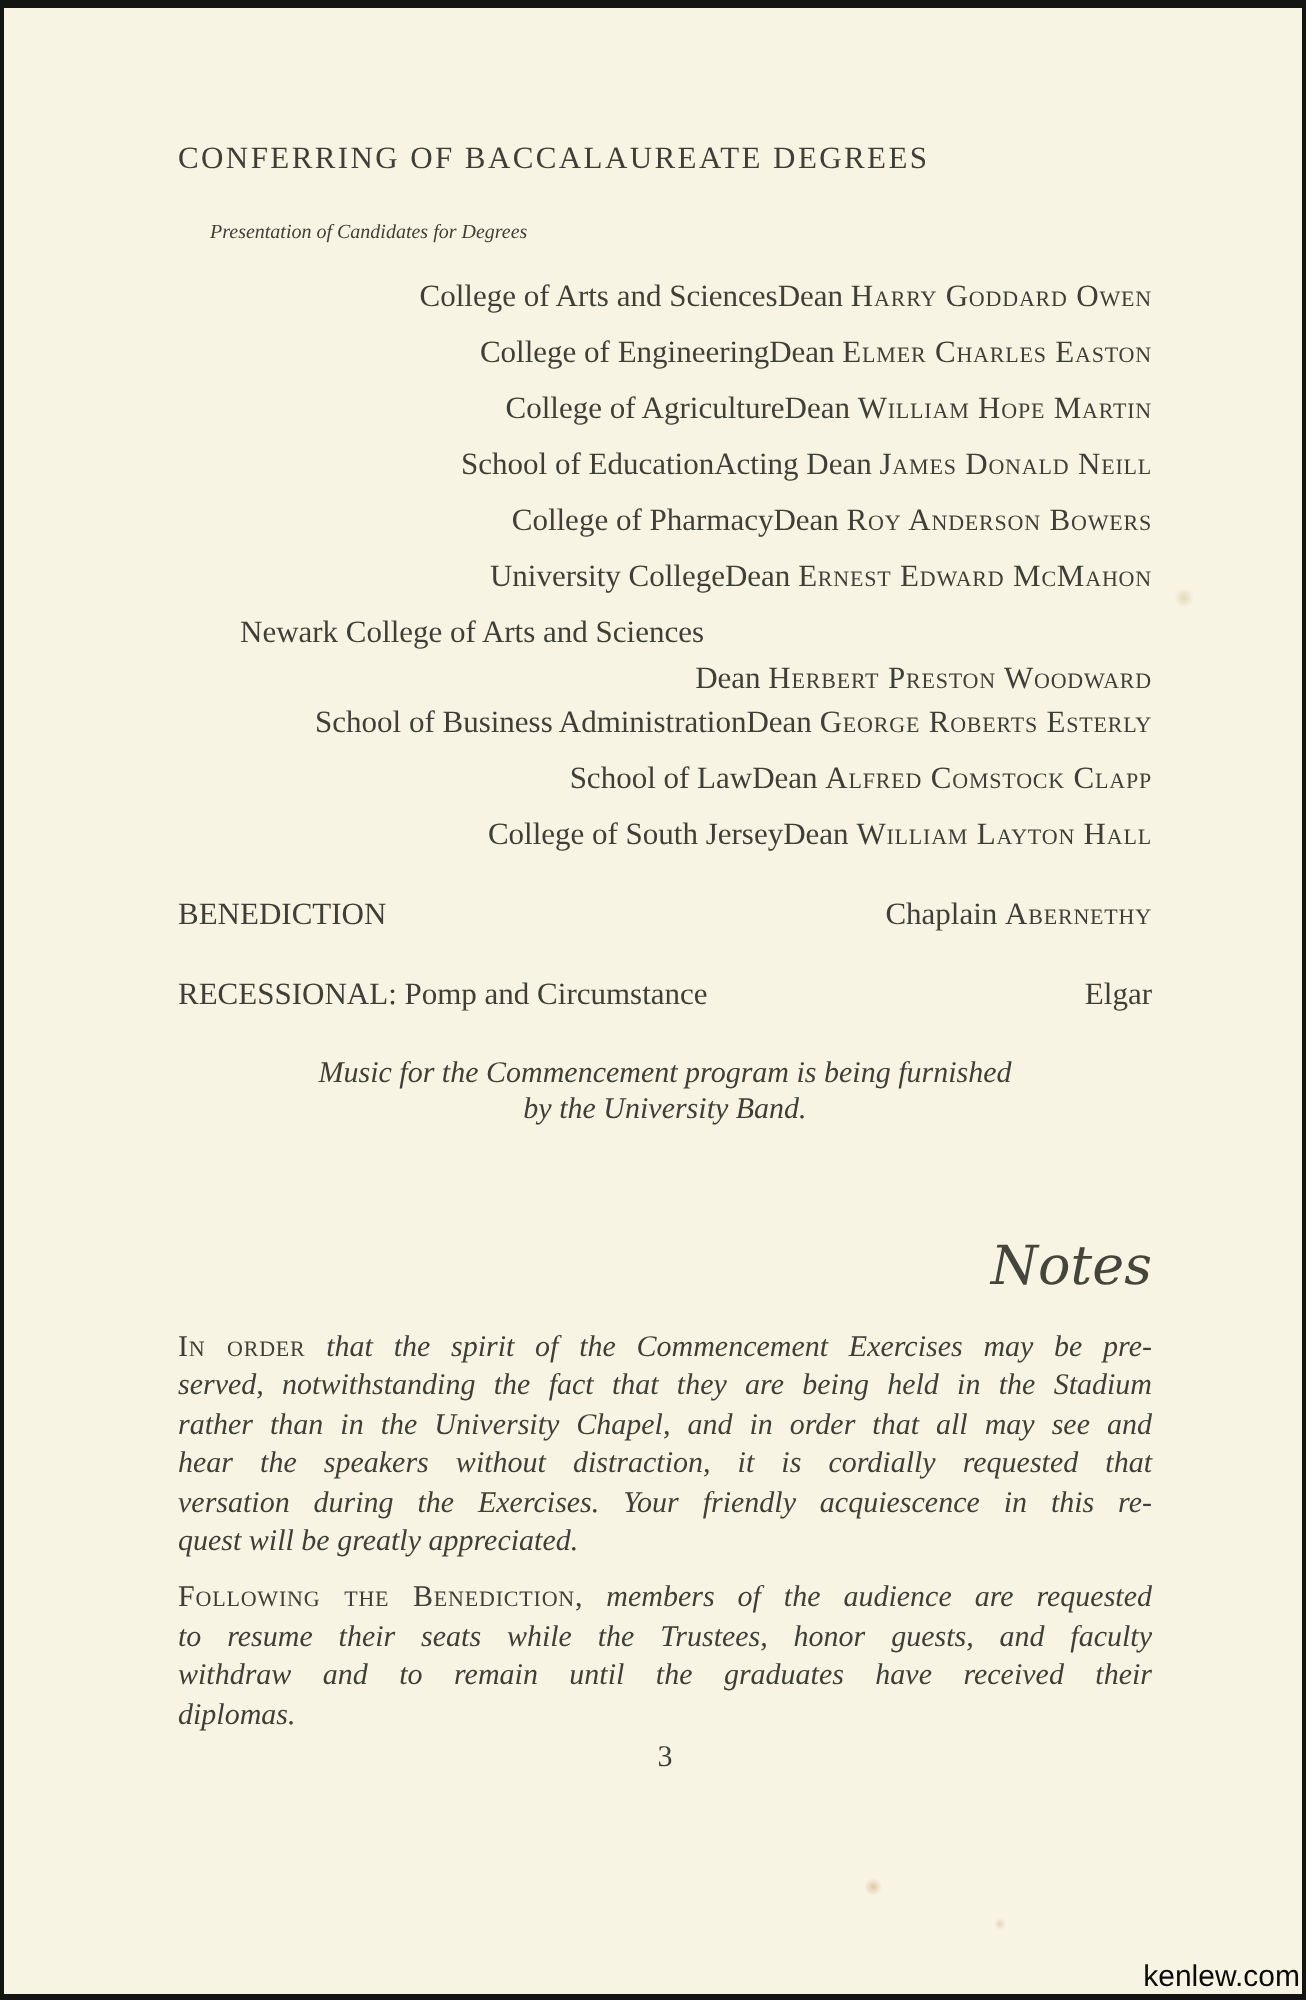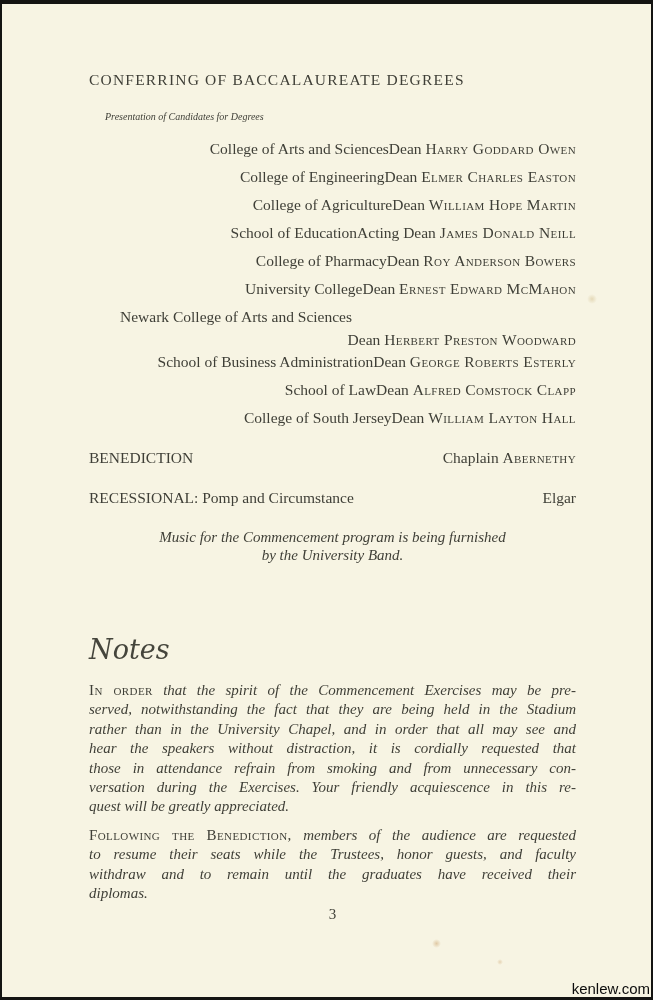--- a/index.html
+++ b/index.html
@@ -66,22 +66,22 @@
 
   .music-note {
     margin-top: 20px;
     text-align: center;
     font-style: italic;
     font-size: 15px;
     line-height: 18px;
   }
 
   .notes-title {
-    margin-top: 68px;
-    text-align: left;
+    margin-top: 52px;
+    text-align: right;
     font-family: "DejaVu Serif", serif;
     font-style: italic;
     font-size: 27px;
     line-height: 36px;
     color: #45453c;
   }
 
   .notes-para {
     font-style: italic;
     font-size: 15px;
@@ -191,21 +191,20 @@
       <div>by the University Band.</div>
     </div>
 
     <div class="notes-title">Notes</div>
 
     <div class="notes-para p1">
       <div class="pline"><span class="sc">In order</span> <span>that the spirit of the Commencement Exercises may be pre-</span></div>
       <div class="pline">served, notwithstanding the fact that they are being held in the Stadium</div>
       <div class="pline">rather than in the University Chapel, and in order that all may see and</div>
       <div class="pline">hear the speakers without distraction, it is cordially requested that</div>
-      <div class="pline">those in attendance refrain from smoking and from unnecessary con-</div>
       <div class="pline">versation during the Exercises. Your friendly acquiescence in this re-</div>
       <div class="pline last">quest will be greatly appreciated.</div>
     </div>
 
     <div class="notes-para p2">
       <div class="pline"><span class="sc">Following the Benediction,</span> <span>members of the audience are requested</span></div>
       <div class="pline">to resume their seats while the Trustees, honor guests, and faculty</div>
       <div class="pline">withdraw and to remain until the graduates have received their</div>
       <div class="pline last">diplomas.</div>
     </div>

